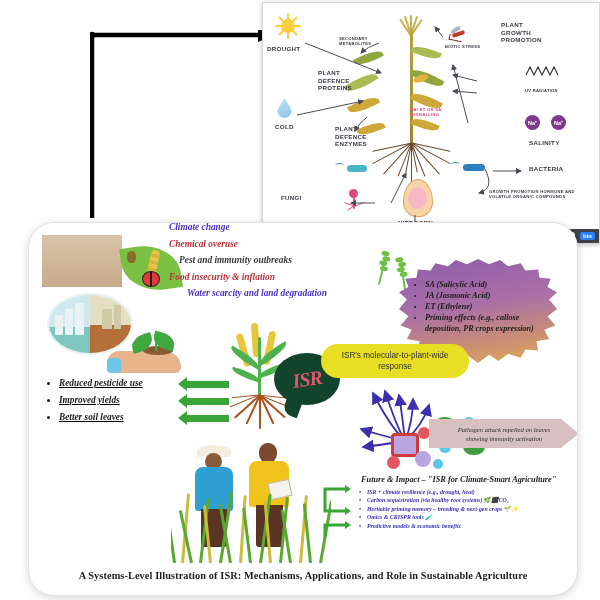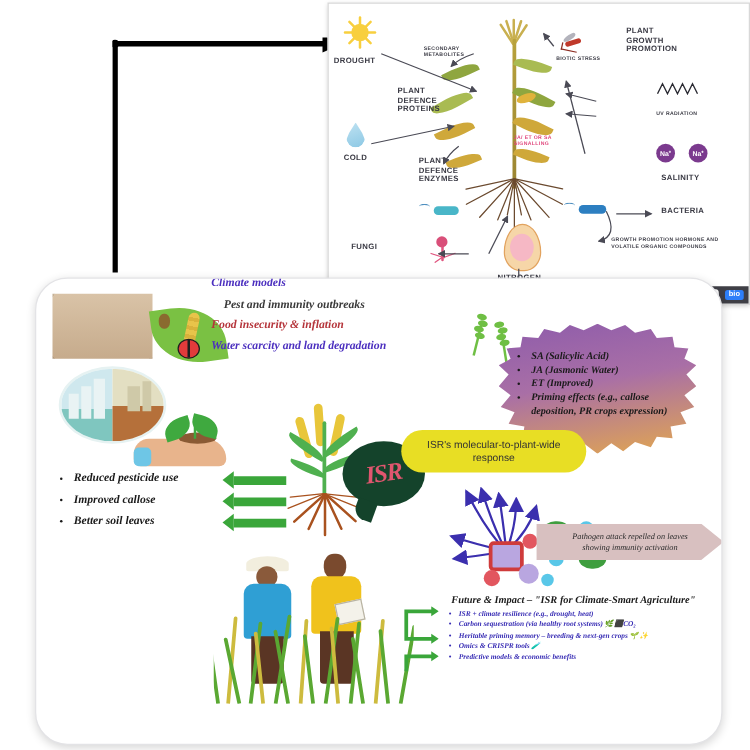--- a/index.html
+++ b/index.html
@@ -143,21 +143,21 @@
   
   #burst{position:absolute;left:370px;top:36px;width:158px;height:104px;
      background:linear-gradient(170deg,#8e5cab 0%,#a96fa6 45%,#e3a84e 100%);
      clip-path:polygon(50% 0%,57% 5%,64% 1%,69% 7%,77% 4%,80% 11%,88% 10%,89% 18%,96% 19%,94% 27%,100% 32%,95% 39%,100% 48%,94% 55%,99% 64%,92% 68%,95% 77%,87% 79%,88% 88%,80% 87%,77% 95%,69% 91%,63% 98%,57% 92%,50% 100%,43% 92%,37% 98%,31% 91%,23% 95%,20% 87%,12% 88%,13% 79%,5% 77%,8% 68%,1% 64%,6% 55%,0% 48%,5% 39%,0% 32%,6% 27%,4% 19%,11% 18%,12% 10%,20% 11%,23% 4%,31% 7%,36% 1%,43% 5%);}
   #burst ul{margin:4px;padding:16px 10px 0 22px;list-style:disc;}
   #burst li{font-size:8.1px;line-height:11px;color:#1a1a1a;font-family:"Liberation Serif",serif;font-style:italic;font-weight:700;}
 
   
   #benefits{position:absolute;left:16px;top:152px;width:160px;}
   #benefits li{font-size:9.3px;line-height:17px;color:#1a1a1a;}
-  #benefits ul{margin:0;padding-left:14px;}
+  #benefits ul{margin:0;padding-left:14px;text-decoration:underline;}
   .garrow{position:absolute;left:158px;height:7px;background:#3aa63a;}
   .garrow:before{content:"";position:absolute;left:-9px;top:-4px;border-right:9px solid #3aa63a;
       border-top:7.5px solid transparent;border-bottom:7.5px solid transparent;}
 
   
   #pathban{position:absolute;left:400px;top:196px;width:150px;height:29px;background:#d8c0c0;
      clip-path:polygon(0 0,88% 0,100% 50%,88% 100%,0 100%);display:flex;align-items:center;justify-content:center;text-align:center;}
   #pathban span{font-size:6.6px;line-height:9px;color:#2b2b2b;font-family:"Liberation Serif",serif;font-style:italic;}
 
   .germ{position:absolute;}
@@ -361,46 +361,47 @@
     <div class="handplant">
       <div class="hand"></div>
         <div class="cuff"></div>
       <div class="soil"></div>
         <div class="stm"></div>
         <div class="lfa"></div>
         <div class="lfb"></div>
     </div>
 
     <div id="problems">
-      <div class="hand-txt p-purple">Climate models</div>
+      <div class="hand-txt p-purple">Climate change</div>
+      <div class="hand-txt p-red">Chemical overuse</div>
       <div class="hand-txt p-dark" style="margin-left:10px;">Pest and immunity outbreaks</div>
       <div class="hand-txt p-red">Food insecurity &amp; inflation</div>
-      <div class="hand-txt p-purple" style="margin-left:0;">Water scarcity and land degradation</div>
+      <div class="hand-txt p-purple" style="margin-left:18px;">Water scarcity and land degradation</div>
     </div>
 
     <div class="wheat" style="left:350px;top:24px;transform:rotate(14deg);">
       <div class="st"></div>
       <i style="left:0;top:4px;"></i>
         <i style="left:2px;top:9px;"></i>
         <i style="left:0;top:14px;"></i>
         <i style="left:2px;top:19px;"></i>
     </div>
     <div class="wheat" style="left:368px;top:30px;transform:rotate(-9deg);">
       <div class="st"></div>
       <i style="left:0;top:4px;"></i>
         <i style="left:2px;top:9px;"></i>
         <i style="left:0;top:14px;"></i>
         <i style="left:2px;top:19px;"></i>
     </div>
 
     <div id="burst">
       <ul>
         <li>SA (Salicylic Acid)</li>
-        <li>JA (Jasmonic Water)</li>
-        <li>ET (Improved)</li>
+        <li>JA (Jasmonic Acid)</li>
+        <li>ET (Ethylene)</li>
         <li>Priming effects (e.g., callose deposition, PR crops expression)</li>
       </ul>
     </div>
 
     <div id="centerplant">
       <div class="ear" style="left:38px;top:0;transform:rotate(-4deg);"></div>
       <div class="ear" style="left:52px;top:8px;transform:rotate(12deg);"></div>
       <div class="ear" style="left:26px;top:10px;transform:rotate(-16deg);"></div>
       <div class="leaf2" style="left:44px;top:26px;width:34px;height:8px;transform:rotate(-32deg);"></div>
       <div class="leaf2" style="left:12px;top:30px;width:34px;height:8px;transform:rotate(30deg) scaleX(-1);"></div>
@@ -427,21 +428,21 @@
     <div id="yellowpill">
       <span>
         <span>ISR's molecular-to-plant-wide</span><br>
         <span>response</span>
       </span>
     </div>
 
     <div id="benefits">
       <ul>
         <li class="hand-txt">Reduced pesticide use</li>
-        <li class="hand-txt">Improved callose</li>
+        <li class="hand-txt">Improved yields</li>
         <li class="hand-txt">Better soil leaves</li>
       </ul>
     </div>
     <div class="garrow" style="top:158px;width:42px;"></div>
     <div class="garrow" style="top:175px;width:42px;"></div>
     <div class="garrow" style="top:192px;width:42px;"></div>
 
     <svg id="bluearrows" viewBox="0 0 110 80">
       <defs>
           <marker id="bh" markerWidth="7" markerHeight="7" refX="6" refY="3.5" orient="auto">
@@ -521,14 +522,15 @@
       <div class="hdr">Future &amp; Impact – "ISR for Climate-Smart Agriculture"</div>
       <ul>
         <li>ISR + climate resilience (e.g., drought, heat)</li>
         <li>Carbon sequestration (via healthy root systems) 🌿⬛CO₂</li>
         <li>Heritable priming memory  –  breeding &amp; next-gen crops 🌱✨</li>
         <li>Omics &amp; CRISPR tools 🧪</li>
         <li>Predictive models &amp; economic benefits</li>
       </ul>
     </div>
 
+    <div id="caption">A Systems-Level Illustration of ISR: Mechanisms, Applications, and Role in Sustainable Agriculture</div>
   </div>
 </div>
 
 </body></html>

